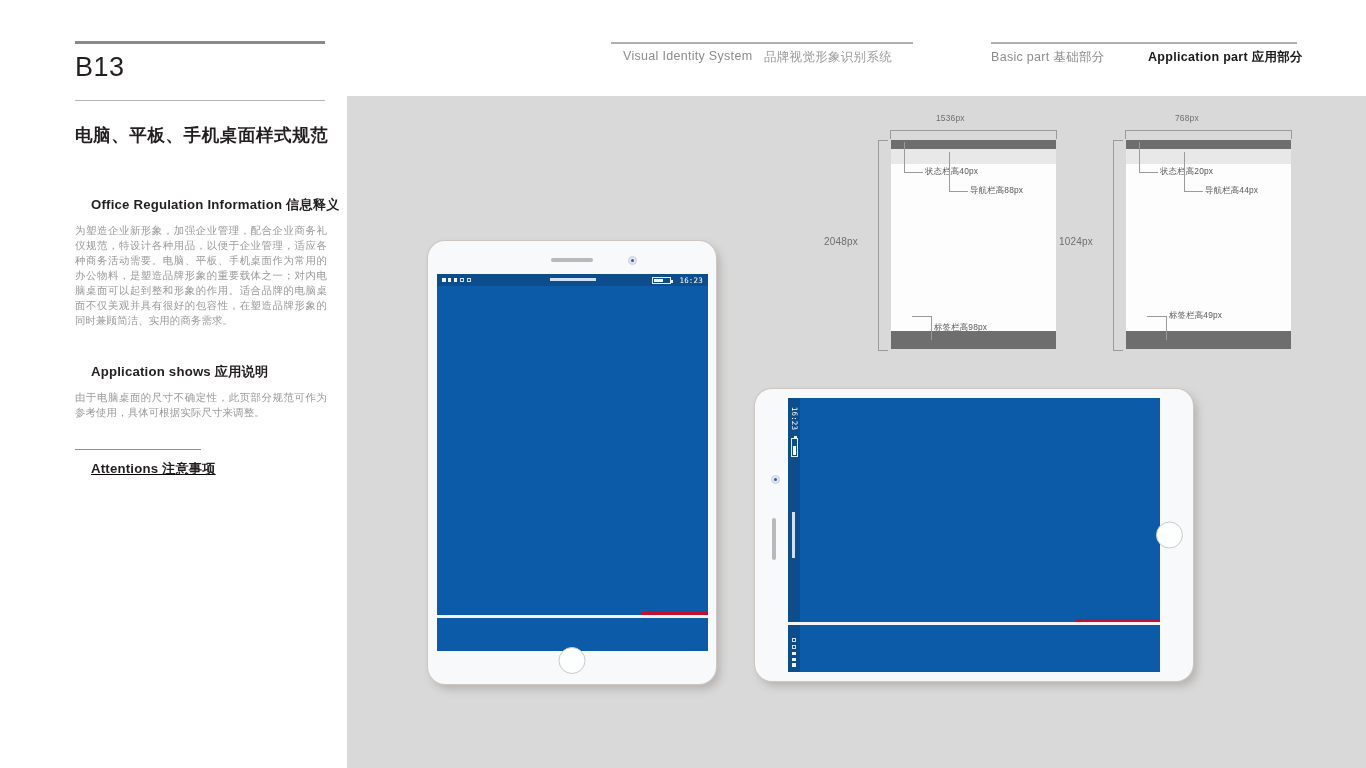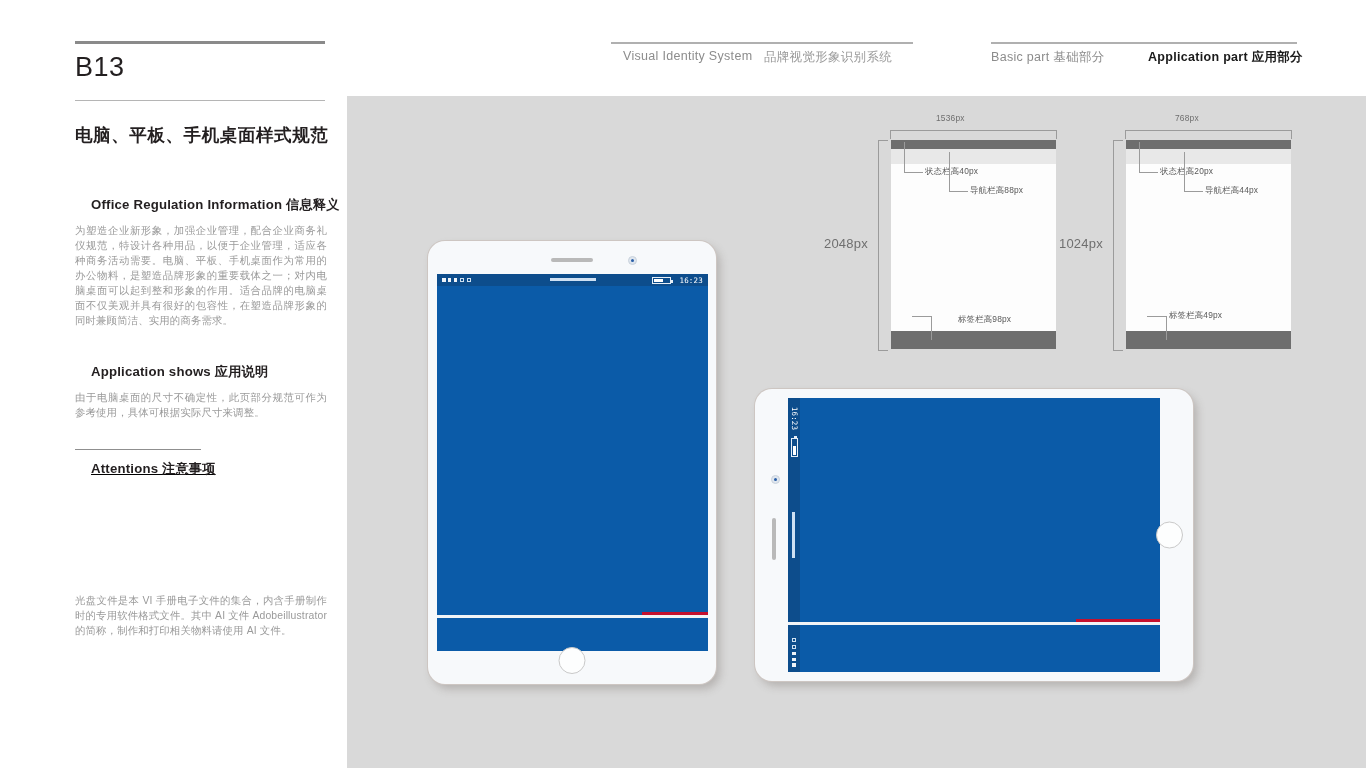--- a/index.html
+++ b/index.html
@@ -115,21 +115,21 @@
 
   .spec-width-label {
     position: absolute;
     font-size: 8.4px;
     color: #6f6f6f;
     white-space: nowrap;
     letter-spacing: 0.2px;
   }
   .spec-height-label {
     position: absolute;
-    font-size: 13px;
+    font-size: 10px;
     color: #6f6f6f;
     white-space: nowrap;
     letter-spacing: 0.2px;
   }
   
   .bracket-top {
     position: absolute;
     border-top: 1px solid #9b9b9b;
     border-left: 1px solid #9b9b9b;
     border-right: 1px solid #9b9b9b;
@@ -405,21 +405,20 @@
     <p class="section-body">由于电脑桌面的尺寸不确定性，此页部分规范可作为参考使用，具体可根据实际尺寸来调整。</p>
   </div>
 
   <div id="divider-rule"></div>
 
   <div class="section" id="section-attentions">
     <div class="section-heading">Attentions 注意事项</div>
   </div>
 
   <div class="section" id="section-cdrom">
-    <p class="section-body">光盘文件是本 VI 手册电子文件的集合，内含手册制作时的专用软件格式文件。其中 AI 文件 Adobeillustrator 的简称，制作和打印相关物料请使用 AI 文件。</p>
   </div>
 
 </div>
 
 <div id="right-panel">
 
   <div class="spec-diagram" id="spec-1" style="left:488px; top:10px; width:230px; height:260px;">
 
     <div class="spec-width-label" style="left:101px; top:7px;">1536px</div>
     <div class="bracket-top" style="left:55px; top:24px; width:165px; height:8px;"></div>
@@ -436,21 +435,21 @@
     <div class="leader-v" style="left:69px; top:36px; height:31px;"></div>
     <div class="leader-h" style="left:69px; top:66px; width:19px;"></div>
     <div class="leader-label" style="left:90px; top:60px;">状态栏高40px</div>
 
     <div class="leader-v" style="left:114px; top:46px; height:39px;"></div>
     <div class="leader-h" style="left:114px; top:85px; width:19px;"></div>
     <div class="leader-label" style="left:135px; top:79px;">导航栏高88px</div>
 
     <div class="leader-v" style="left:96px; top:210px; height:24px;"></div>
     <div class="leader-h" style="left:77px; top:210px; width:19px;"></div>
-    <div class="leader-label" style="left:99px; top:208px;margin-left:24px;">标签栏高98px</div>
+    <div class="leader-label" style="left:99px; top:216px;">标签栏高98px</div>
   </div>
 
   <div class="spec-diagram" id="spec-2" style="left:723px; top:10px; width:230px; height:260px;">
 
     <div class="spec-width-label" style="left:105px; top:7px;text-align:center;">768px</div>
     <div class="bracket-top" style="left:55px; top:24px; width:165px; height:8px;"></div>
 
     <div class="spec-height-label" style="left:-11px; top:130px;">1024px</div>
     <div class="bracket-left" style="left:43px; top:34px; width:9px; height:209px;"></div>
 

